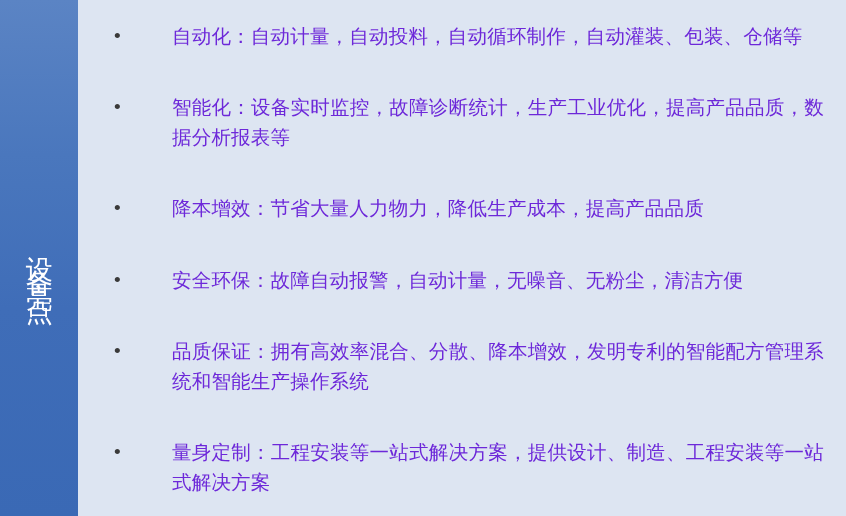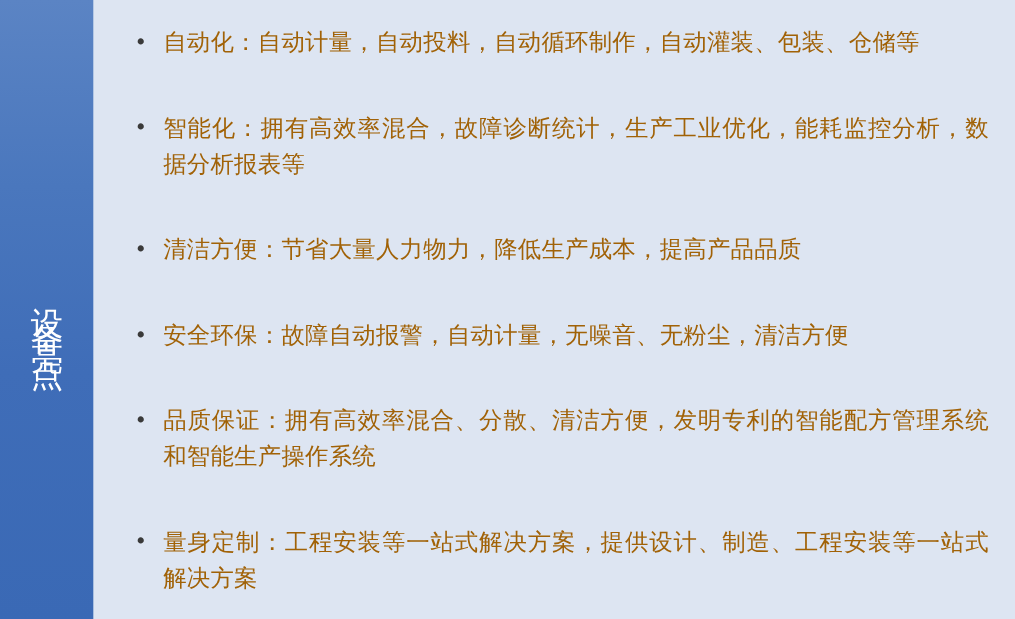--- a/index.html
+++ b/index.html
@@ -63,59 +63,60 @@
     font-size: 19px;
     line-height: 30px;
     text-align: left;
     padding-left: 6px;
     box-sizing: border-box;
   }
   .bullet-text {
     flex: 1 1 auto;
     font-size: 19.5px;
     line-height: 30px;
-    color: #a16207;
+    color: #6d28d9;
     letter-spacing: 0.2px;
     text-align: justify;
+    margin-left: 36px;
   }
 </style>
 </head>
 <body>
 
 <div class="slide">
 
   <div class="side-label">
     <div class="side-label-text">设备亮点</div>
   </div>
 
   <div class="content">
 
     <div class="bullet-row">
       <div class="bullet-dot">•</div>
       <div class="bullet-text">自动化：自动计量，自动投料，自动循环制作，自动灌装、包装、仓储等</div>
     </div>
 
     <div class="bullet-row">
       <div class="bullet-dot">•</div>
-      <div class="bullet-text">智能化：拥有高效率混合，故障诊断统计，生产工业优化，能耗监控分析，数据分析报表等</div>
+      <div class="bullet-text">智能化：设备实时监控，故障诊断统计，生产工业优化，提高产品品质，数据分析报表等</div>
     </div>
 
     <div class="bullet-row">
       <div class="bullet-dot">•</div>
-      <div class="bullet-text">清洁方便：节省大量人力物力，降低生产成本，提高产品品质</div>
+      <div class="bullet-text">降本增效：节省大量人力物力，降低生产成本，提高产品品质</div>
     </div>
 
     <div class="bullet-row">
       <div class="bullet-dot">•</div>
       <div class="bullet-text">安全环保：故障自动报警，自动计量，无噪音、无粉尘，清洁方便</div>
     </div>
 
     <div class="bullet-row">
       <div class="bullet-dot">•</div>
-      <div class="bullet-text">品质保证：拥有高效率混合、分散、清洁方便，发明专利的智能配方管理系统和智能生产操作系统</div>
+      <div class="bullet-text">品质保证：拥有高效率混合、分散、降本增效，发明专利的智能配方管理系统和智能生产操作系统</div>
     </div>
 
     <div class="bullet-row">
       <div class="bullet-dot">•</div>
       <div class="bullet-text">量身定制：工程安装等一站式解决方案，提供设计、制造、工程安装等一站式解决方案</div>
     </div>
 
   </div>
 </div>
 

